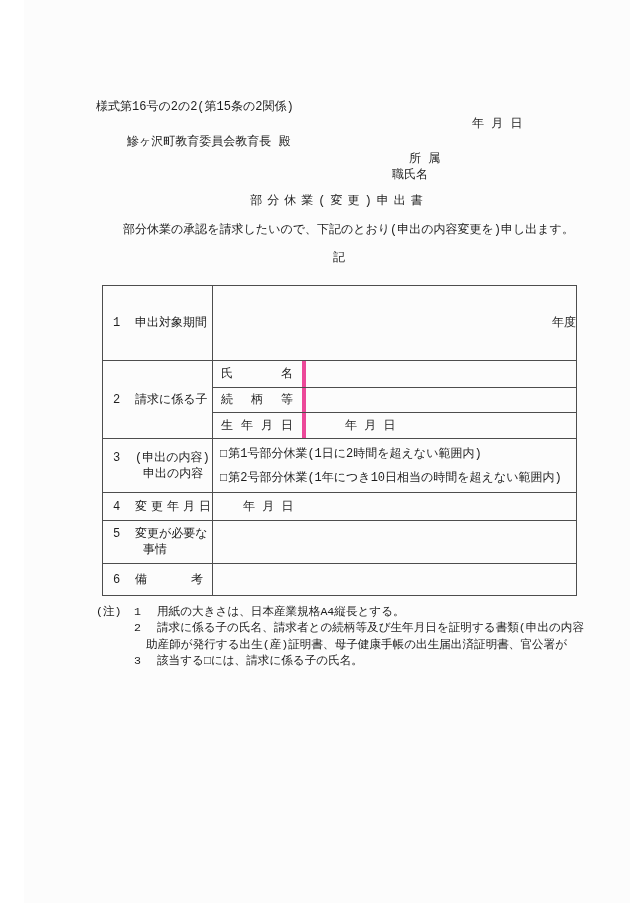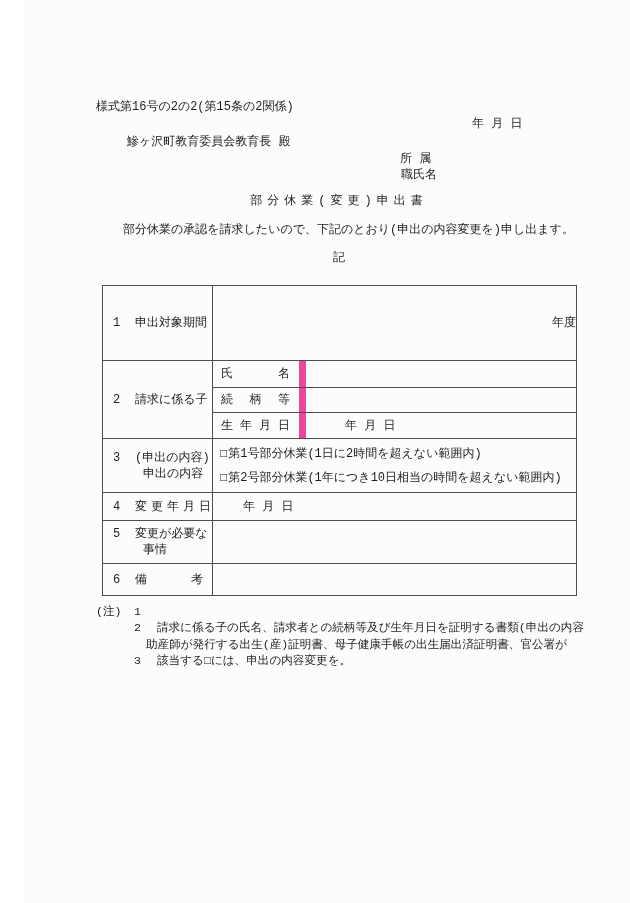--- a/index.html
+++ b/index.html
@@ -15,22 +15,22 @@
     overflow:hidden;
     margin-left:24px;
   }
   .abs { position:absolute; white-space:nowrap; }
   .center { width:100%; text-align:center; }
 
   
   .form-number { left:72px; top:99px; }
   .date-line   { left:448px; top:116px; }
   .addressee   { left:103px; top:134px; }
-  .affiliation { left:376px; top:151px; }
-  .job-name    { left:377px; top:167px; }
+  .affiliation { left:385px; top:151px; }
+  .job-name    { left:368px; top:167px; }
   .doc-title   { top:193px; letter-spacing:5px; }
   .body-text   { left:99px; top:222px; }
   .record-mark { top:250px; }
 
   
   .form-table {
     position:absolute; left:78px; top:285px;
     width:475px; height:311px;
     border:1px solid #4d4d4d;
   }
@@ -51,21 +51,21 @@
   .w76 { width:76px; } .w68 { width:68px; }
   .indent2 { padding-left:30px; }
   .value-cell { flex:1; display:flex; flex-direction:column; justify-content:center; }
 
   
   .sub-rows { flex:1; display:flex; flex-direction:column; }
   .sub-row { display:flex; height:26px; }
   .sub-row + .sub-row { border-top:1px solid #4d4d4d; }
   .sub-label {
     width:93px; flex:0 0 93px;
-    border-right:7px solid #ec4899;
+    border-right:4px solid #ec4899;
     padding:0 9px 0 8px;
     display:flex; align-items:center;
   }
   .sub-label .jlabel { width:100%; }
   .sub-value { flex:1; display:flex; align-items:center; }
   .pl39 { padding-left:39px; }
 
   
   .options-cell { flex:1; display:flex; flex-direction:column; justify-content:center; gap:8px; padding-left:7px; }
   .option-line { display:flex; align-items:center; white-space:nowrap; }
@@ -199,27 +199,28 @@
       </div>
       <div class="value-cell"></div>
     </div>
 
   </div>
 
   <div class="notes">
     <div class="note-line">
       <span class="note-prefix">(注)</span>
       <span class="note-no">1</span>
+      <span>用紙の大きさは、日本産業規格A4縦長とする。</span>
     </div>
     <div class="note-line">
       <span class="note-prefix"></span>
       <span class="note-no">2</span>
       <span>請求に係る子の氏名、請求者との続柄等及び生年月日を証明する書類(申出の内容</span>
     </div>
     <div class="note-cont">助産師が発行する出生(産)証明書、母子健康手帳の出生届出済証明書、官公署が</div>
     <div class="note-line">
       <span class="note-prefix"></span>
       <span class="note-no">3</span>
-      <span>該当する□には、申出の内容変更を。</span>
+      <span>該当する□には、請求に係る子の氏名。</span>
     </div>
   </div>
 
 </div>
 
 </body></html>

